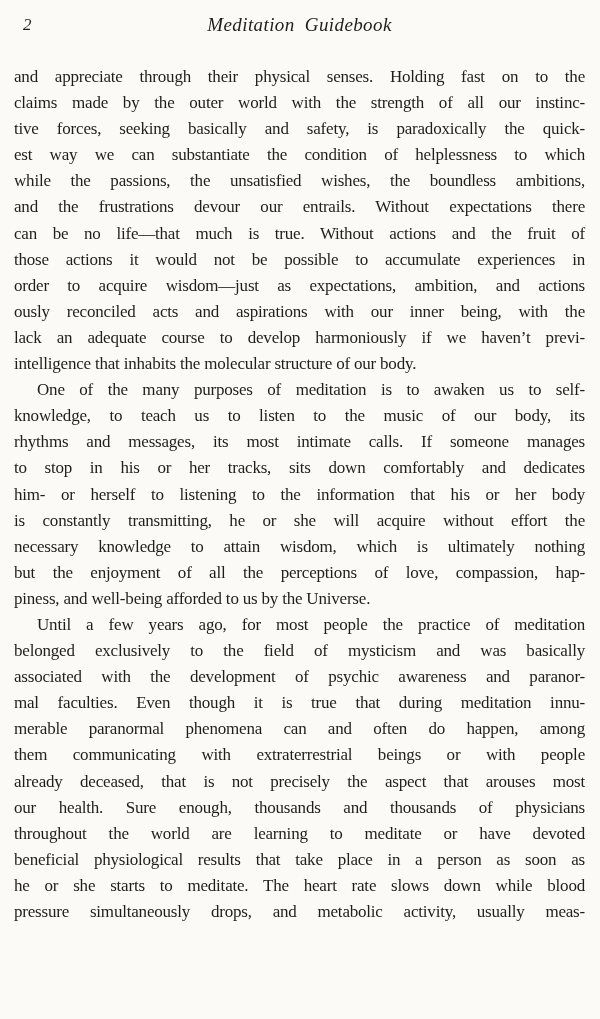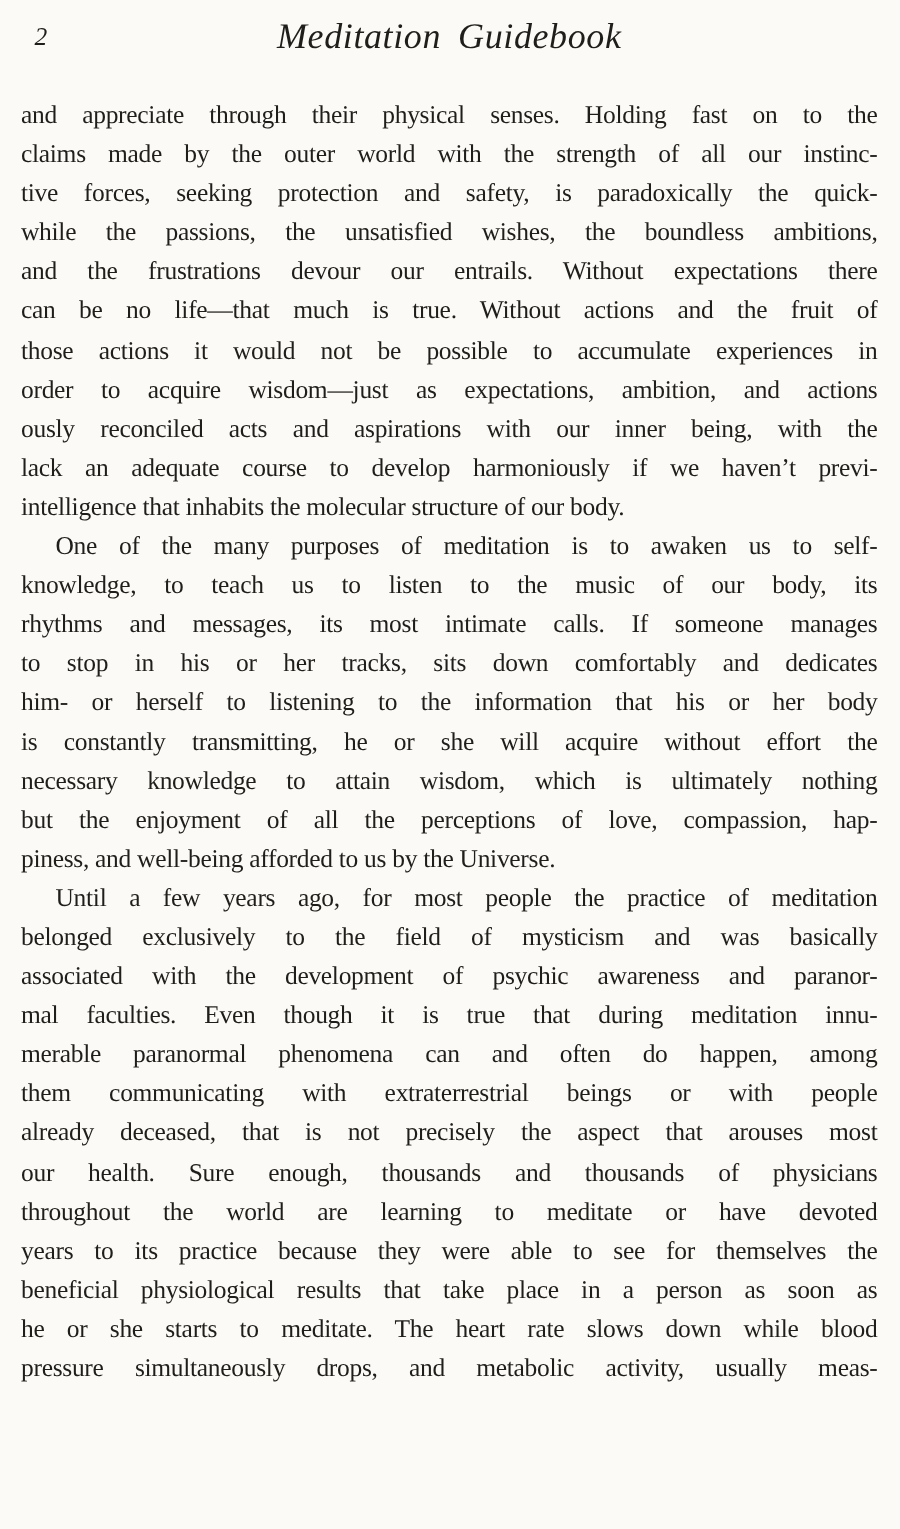--- a/index.html
+++ b/index.html
@@ -29,21 +29,21 @@
     font-size: 17px;
     line-height: 22px;
   }
   .running-title {
     position: absolute;
     left: 0;
     right: 0;
     top: 0;
     text-align: center;
     font-style: italic;
-    font-size: 24px;
+    font-size: 19px;
     line-height: 22px;
     word-spacing: 5px;
     letter-spacing: 0.4px;
   }
   .page-body {
     margin-top: 28px;
   }
   .paragraph {
     margin: 0;
   }
@@ -67,21 +67,22 @@
 
 <div class="page" style="background: rgb(251, 250, 246); color: rgb(32, 30, 27);">
   <div class="running-header">
     <span class="page-number">2</span>
     <span class="running-title">Meditation Guidebook</span>
   </div>
   <div class="page-body">
       <div class="paragraph">
         <div class="text-line">and appreciate through their physical senses. Holding fast on to the</div>
         <div class="text-line">claims made by the outer world with the strength of all our instinc-</div>
-        <div class="text-line">tive forces, seeking protection and safety, is paradoxically the quick-</div>
+        <div class="text-line">tive forces, seeking basically and safety, is paradoxically the quick-</div>
+        <div class="text-line">est way we can substantiate the condition of helplessness to which</div>
         <div class="text-line">while the passions, the unsatisfied wishes, the boundless ambitions,</div>
         <div class="text-line">and the frustrations devour our entrails. Without expectations there</div>
         <div class="text-line">can be no life—that much is true. Without actions and the fruit of</div>
         <div class="text-line">those actions it would not be possible to accumulate experiences in</div>
         <div class="text-line">order to acquire wisdom—just as expectations, ambition, and actions</div>
         <div class="text-line">ously reconciled acts and aspirations with our inner being, with the</div>
         <div class="text-line">lack an adequate course to develop harmoniously if we haven’t previ-</div>
         <div class="text-line last-left">intelligence that inhabits the molecular structure of our body.</div>
       </div>
       <div class="paragraph">
@@ -98,19 +99,18 @@
       <div class="paragraph">
         <div class="text-line first-indent">Until a few years ago, for most people the practice of meditation</div>
         <div class="text-line">belonged exclusively to the field of mysticism and was basically</div>
         <div class="text-line">associated with the development of psychic awareness and paranor-</div>
         <div class="text-line">mal faculties. Even though it is true that during meditation innu-</div>
         <div class="text-line">merable paranormal phenomena can and often do happen, among</div>
         <div class="text-line">them communicating with extraterrestrial beings or with people</div>
         <div class="text-line">already deceased, that is not precisely the aspect that arouses most</div>
         <div class="text-line">our health. Sure enough, thousands and thousands of physicians</div>
         <div class="text-line">throughout the world are learning to meditate or have devoted</div>
-        <div class="text-line">years to its practice because they were able to see for themselves the</div>
         <div class="text-line">beneficial physiological results that take place in a person as soon as</div>
         <div class="text-line">he or she starts to meditate. The heart rate slows down while blood</div>
         <div class="text-line">pressure simultaneously drops, and metabolic activity, usually meas-</div>
       </div>
     </div>
 </div>
 
 </body></html>

